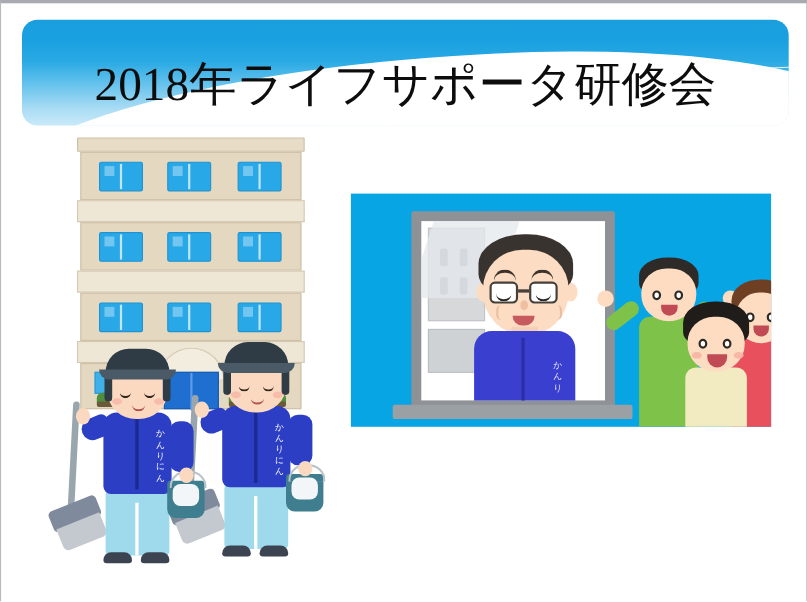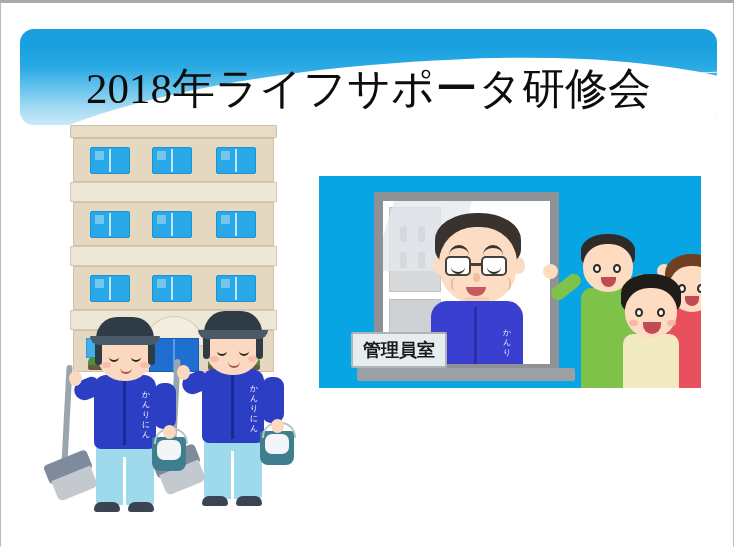--- a/index.html
+++ b/index.html
@@ -14,21 +14,21 @@
     background:#ffffff;
     box-sizing:border-box;
     border-top:3px solid #a9a9b2;
     border-left:1px solid #b9b9c0;
     border-right:1px solid #b9b9c0;
     border-bottom:1px solid #ffffff;
   }
 
   
   #banner{
-    position:absolute;left:19px;top:26px;width:697px;height:96px;
+    position:absolute;left:19px;top:15px;width:697px;height:96px;
     border-radius:14px;
     overflow:hidden;
     background:linear-gradient(to bottom,#1a9ede 0%,#19a0e0 18%,#2aaae4 40%,#6ec6ee 64%,#a9dcf4 84%,#c9e9f9 100%);
   }
   #banner .wave-main{
     position:absolute;left:-40px;top:34px;width:820px;height:160px;
     background:#ffffff;
     border-radius:56% 42% 0 0 / 70% 52% 0 0;
     transform:rotate(-3.0deg);
   }
@@ -409,23 +409,20 @@
         <div class="mgr-neck"></div>
         <div class="mgr-body">
           <div class="zip2"></div>
           <div class="jt2">かんり</div>
         </div>
       </div>
     </div>
 
     <div class="sill"></div>
 
-    <div class="sign">
-      <span>管理員室</span>
-    </div>
 
     <div class="kid" id="kid-green">
       <div class="k-arm"></div>
       <div class="k-hand"></div>
       <div class="k-arm2"></div>
       <div class="k-hand2"></div>
       <div class="k-body"></div>
       <div class="k-hair"></div>
       <div class="k-face"></div>
       <div class="k-eye ke1"></div>

